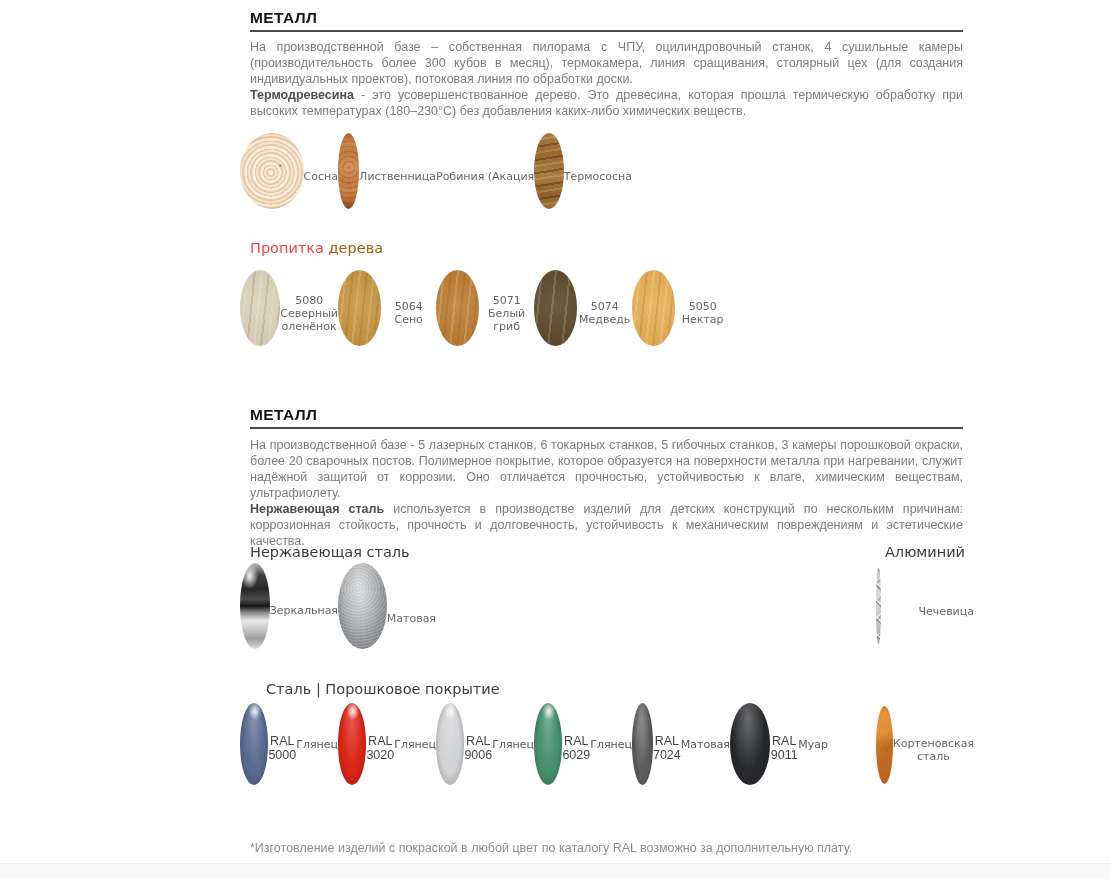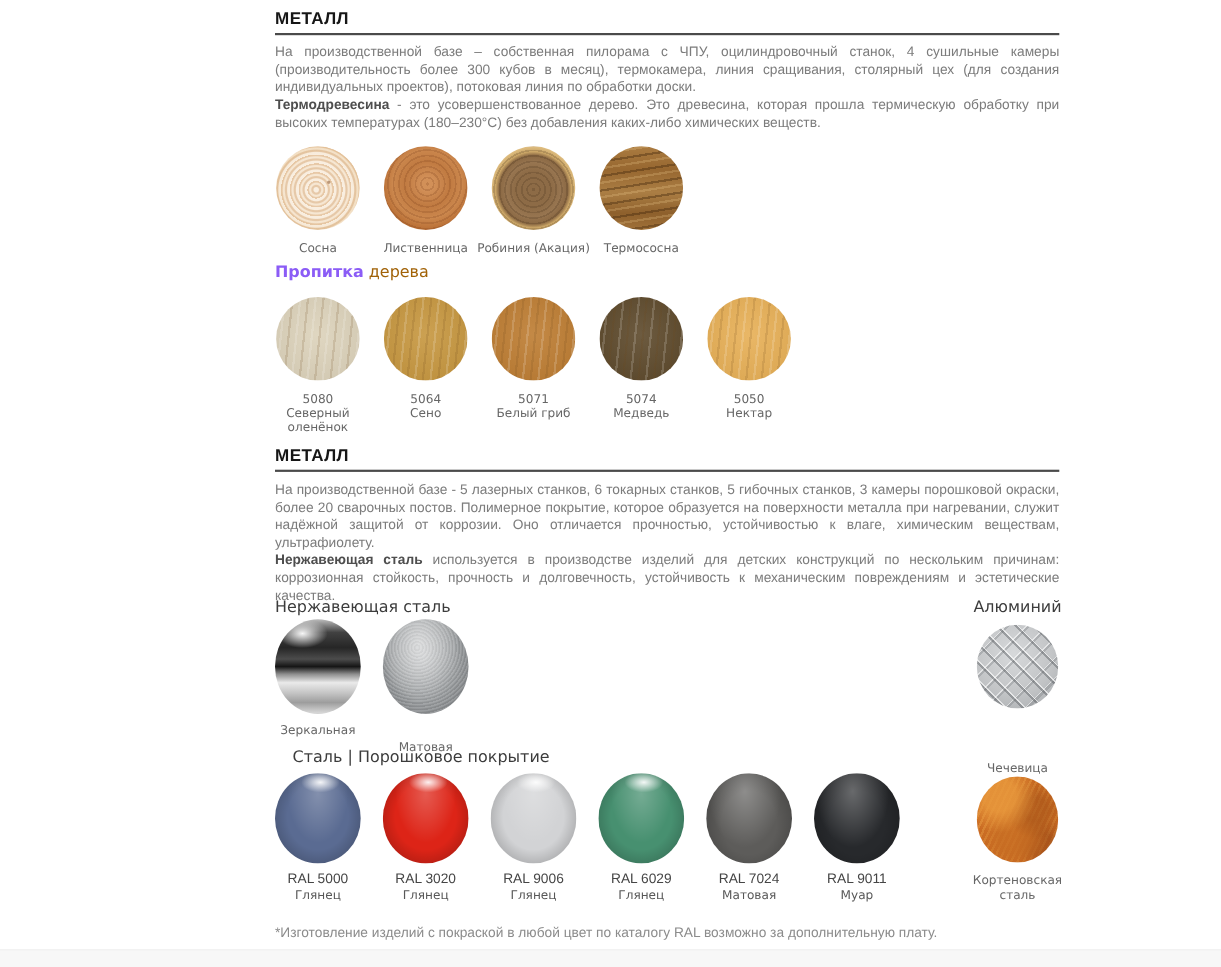--- a/index.html
+++ b/index.html
@@ -6,30 +6,30 @@
   .page {
     position:relative; width:1110px; height:879px; background:#ffffff;
     font-family:"Liberation Sans", sans-serif; overflow:hidden;
   }
   .abs { position:absolute; }
 
   
   .section-title { font-size:15.5px; font-weight:bold; color:#161616; letter-spacing:.4px; }
   .rule { height:2px; background:#4a4a4a; width:713px; }
   .subhead { font-size:14.5px; color:#3c3c3c; font-family:"DejaVu Sans", sans-serif; }
-  .subhead .lead { font-weight:bold; color:#8b5cf6; }
+  .subhead .lead { font-weight:normal; color:#ef4444; }
   .subhead .rest { color:#a16207; }
 
   
   .body-para { width:713px; text-align:justify; font-size:12.5px; line-height:16px; color:#7c7c7c; }
   .body-para b { color:#4e4e4e; }
 
   
   .row { position:absolute; display:flex; }
-  .cell { width:98px; display:flex; flex-direction:column; align-items:center; }
+  .cell { width:98px; display:flex; flex-direction:row; align-items:center; }
   .lbl {
     font-family:"DejaVu Sans", sans-serif; font-size:11px; color:#666;
     text-align:center; line-height:13px; margin-top:10px; width:96px;
   }
   .nowrap { white-space:nowrap; width:auto; }
   .ral-code { font-size:12.5px; color:#454545; text-align:center; margin-top:7px; line-height:14px; }
   .ral-finish { font-family:"DejaVu Sans", sans-serif; font-size:11px; color:#575757; text-align:center; line-height:13px; margin-top:1px; }
 
   
   .circle { width:76px; height:76px; border-radius:50%; background-color:var(--sw,#ccc); }

